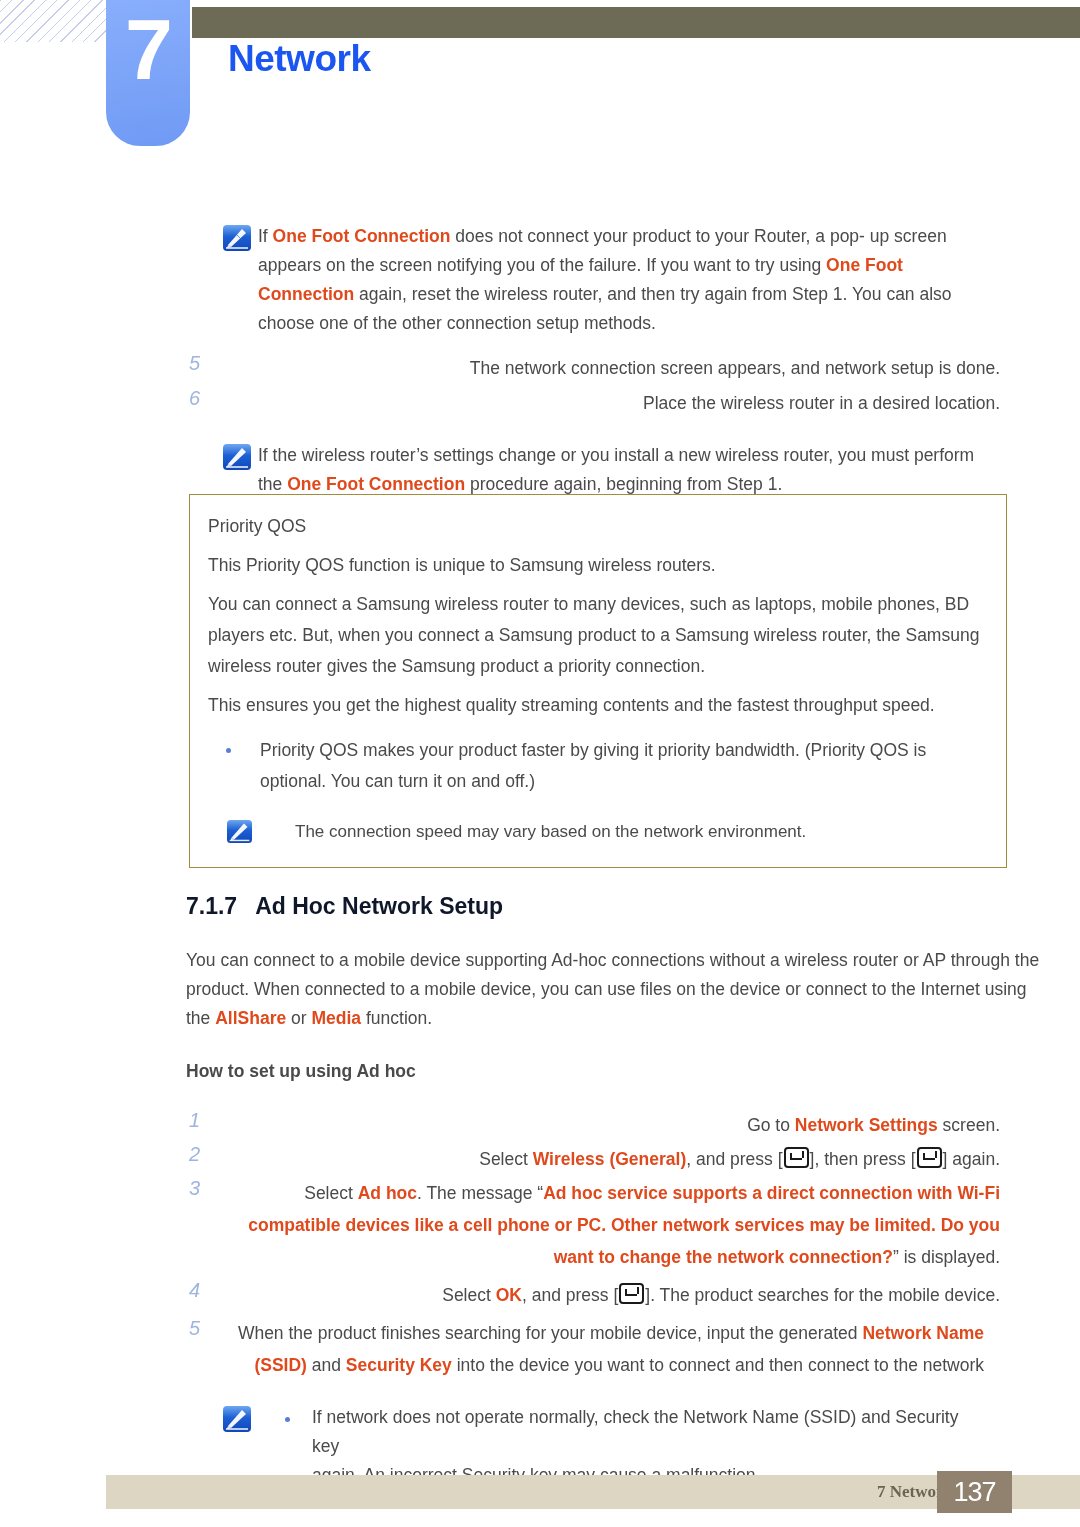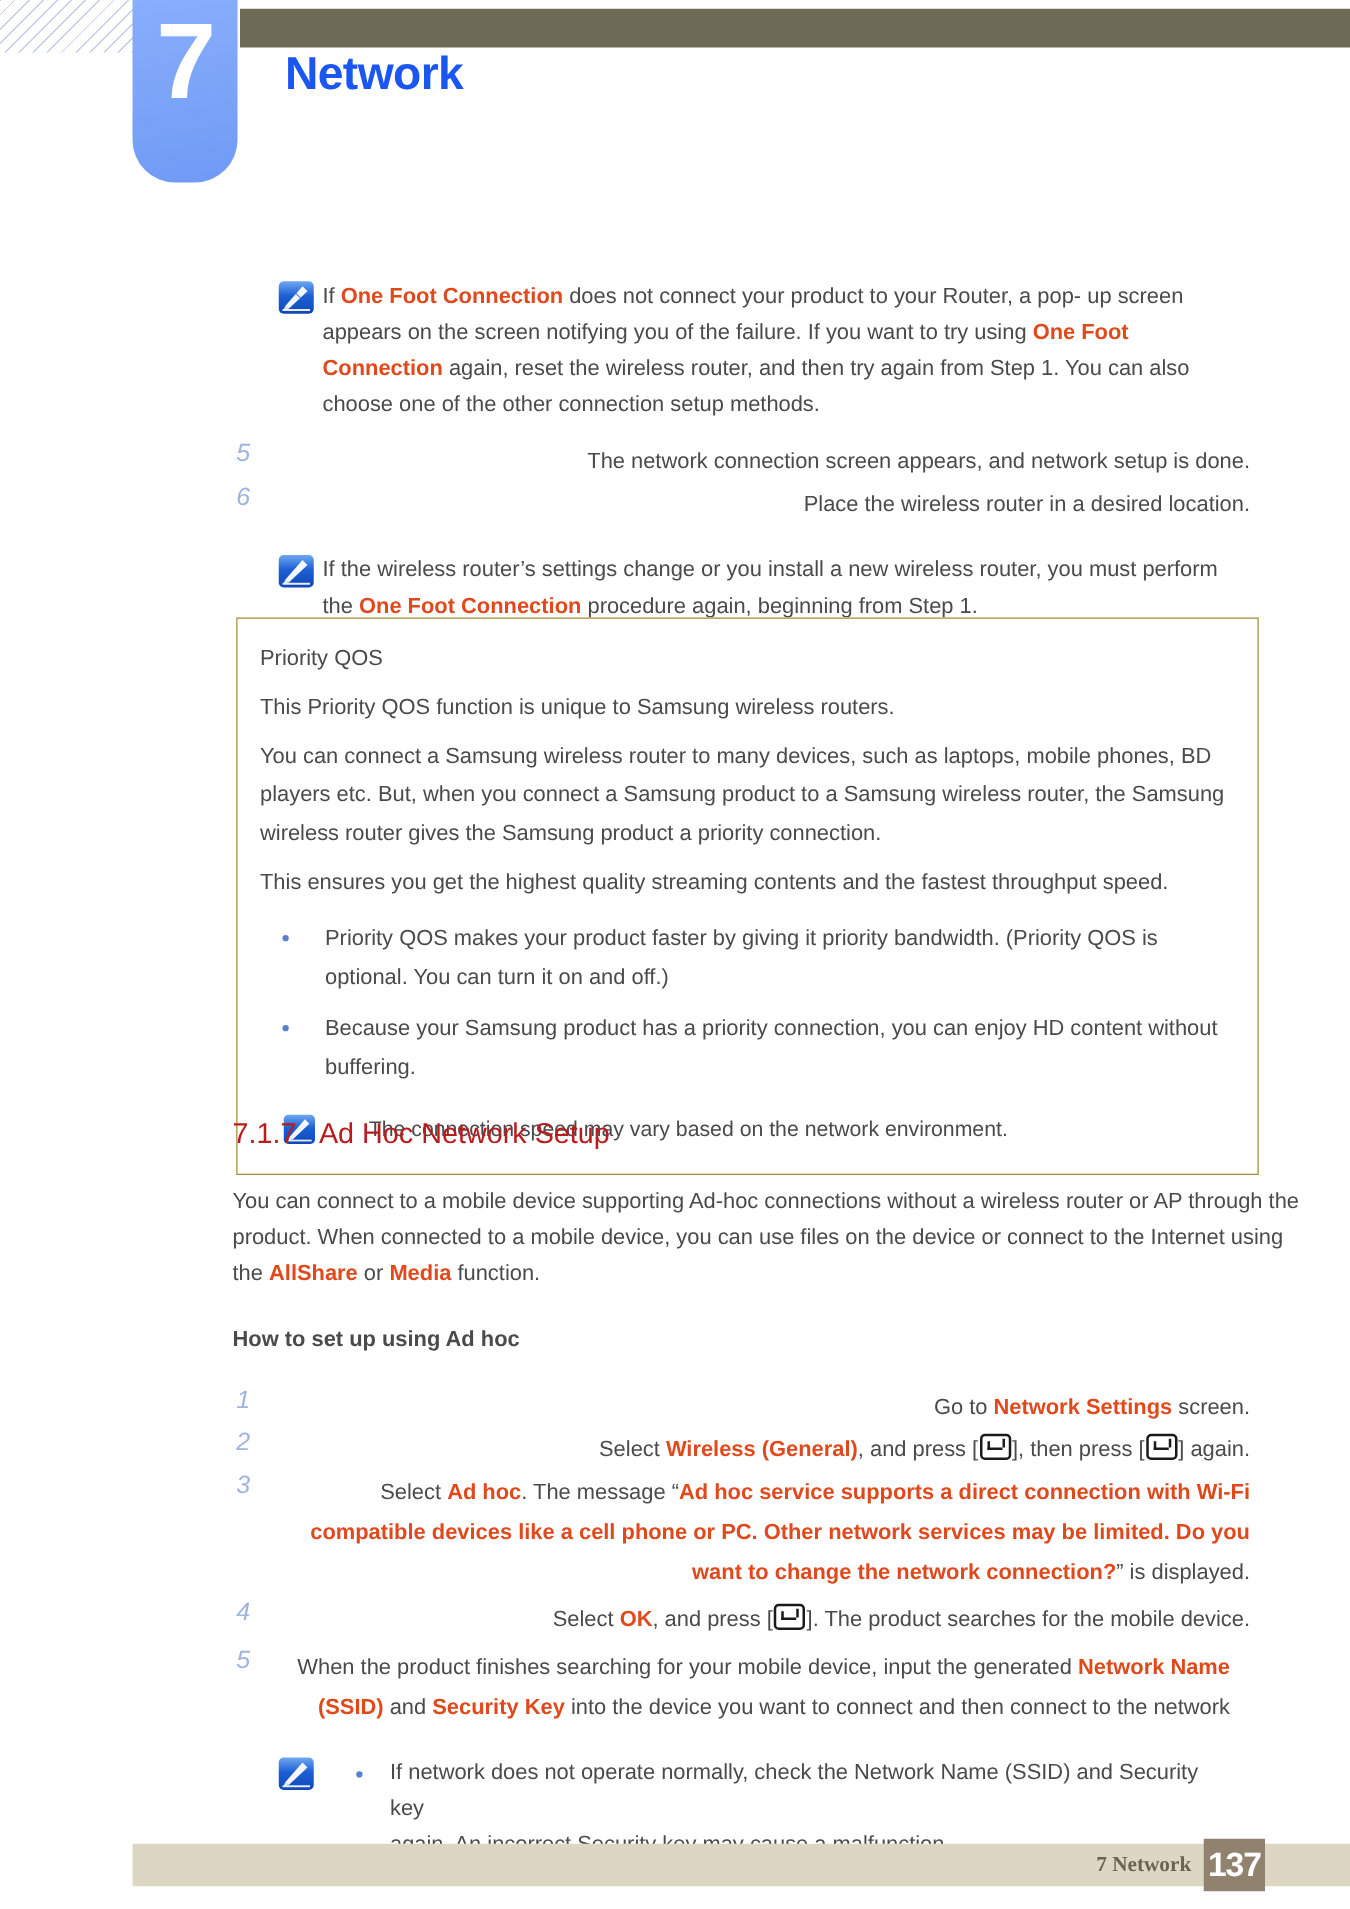--- a/index.html
+++ b/index.html
@@ -142,22 +142,22 @@
     margin-top: 20px;
   }
   .qos-note .note-icon { left: 18px; top: 2px; }
   .qos-note .note-text { font-size: 17px; margin-left: 22px; }
 
   
   .sec-head {
     position: absolute;
     left: 186px; top: 893px;
     font-size: 23px;
-    font-weight: normal;
-    color: #b91c1c;
+    font-weight: bold;
+    color: #0f172a;
   }
   .sec-head .num { margin-right: 18px; }
 
   .sub-head {
     font-size: 20px;
     font-weight: bold;
     color: #d3401a;
   }
 
   .para {
@@ -206,25 +206,25 @@
     position: absolute;
     right: 127px; bottom: 25px;
     font-size: 17px;
     font-weight: bold;
     color: #6b6453;
     font-family: Liberation Serif, serif;
   }
   .footer-page {
     position: absolute;
     right: 68px; bottom: 14px;
-    width: 49px; height: 42px;
+    width: 75px; height: 42px;
     background: #90826f;
     color: #ffffff;
     font-size: 27px;
-    font-weight: bold;
+    font-weight: normal;
     text-align: center;
     line-height: 42px;
     letter-spacing: -1px;
   }
 </style>
 </head>
 <body>
 
 <div class="hatch"></div>
 <div class="olive-bar"></div>
@@ -284,24 +284,20 @@
   <div class="qos-box">
     <div class="qos-p">Priority QOS</div>
     <div class="qos-p">This Priority QOS function is unique to Samsung wireless routers.</div>
     <div class="qos-p">You can connect a Samsung wireless router to many devices, such as laptops, mobile phones, BD players etc. But, when you connect a Samsung product to a Samsung wireless router, the Samsung wireless router gives the Samsung product a priority connection.</div>
     <div class="qos-p">This ensures you get the highest quality streaming contents and the fastest throughput speed.</div>
 
     <div class="qos-bullet" style="margin-top:14px;">
       <span class="dot"></span>
       <span>Priority QOS makes your product faster by giving it priority bandwidth. (Priority QOS is optional. You can turn it on and off.)</span>
     </div>
-    <div class="qos-bullet" style="margin-top:10px;">
-      <span class="dot"></span>
-      <span>Because your Samsung product has a priority connection, you can enjoy HD content without buffering.</span>
-    </div>
 
     <div class="qos-note">
       <span class="note-icon">
         <svg width="27" height="25" viewBox="0 0 30 28">
           <rect x="1" y="1" width="28" height="26" rx="4" fill="url(#ng1)"></rect>
           <path d="M6 21 L20 5 L24 9 L9 23 Z" fill="#ffffff" opacity="0.95"></path>
           <path d="M6 21 L9 23 L5 24 Z" fill="#e8f0ff"></path>
           <path d="M4 24 L26 24" stroke="#ffffff" stroke-width="1.6" opacity="0.9"></path>
         </svg>
       </span>

